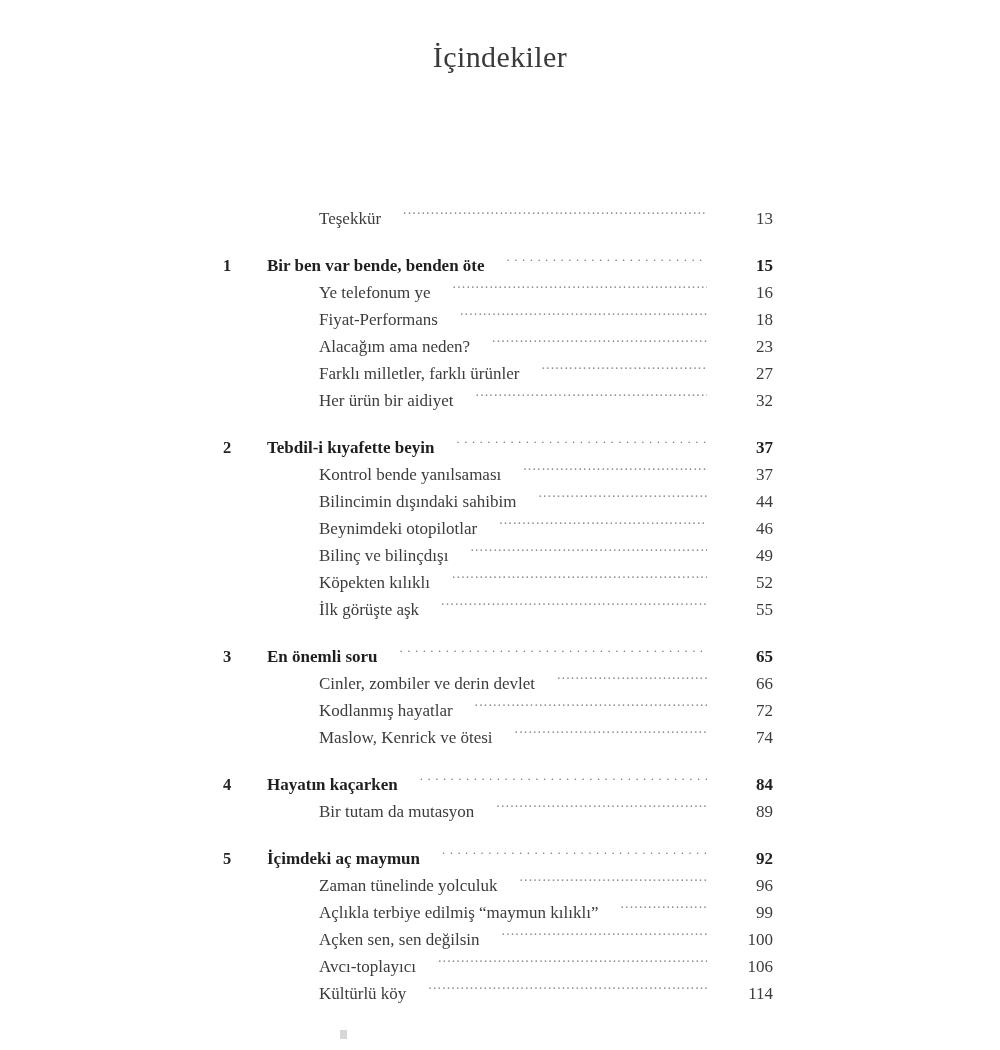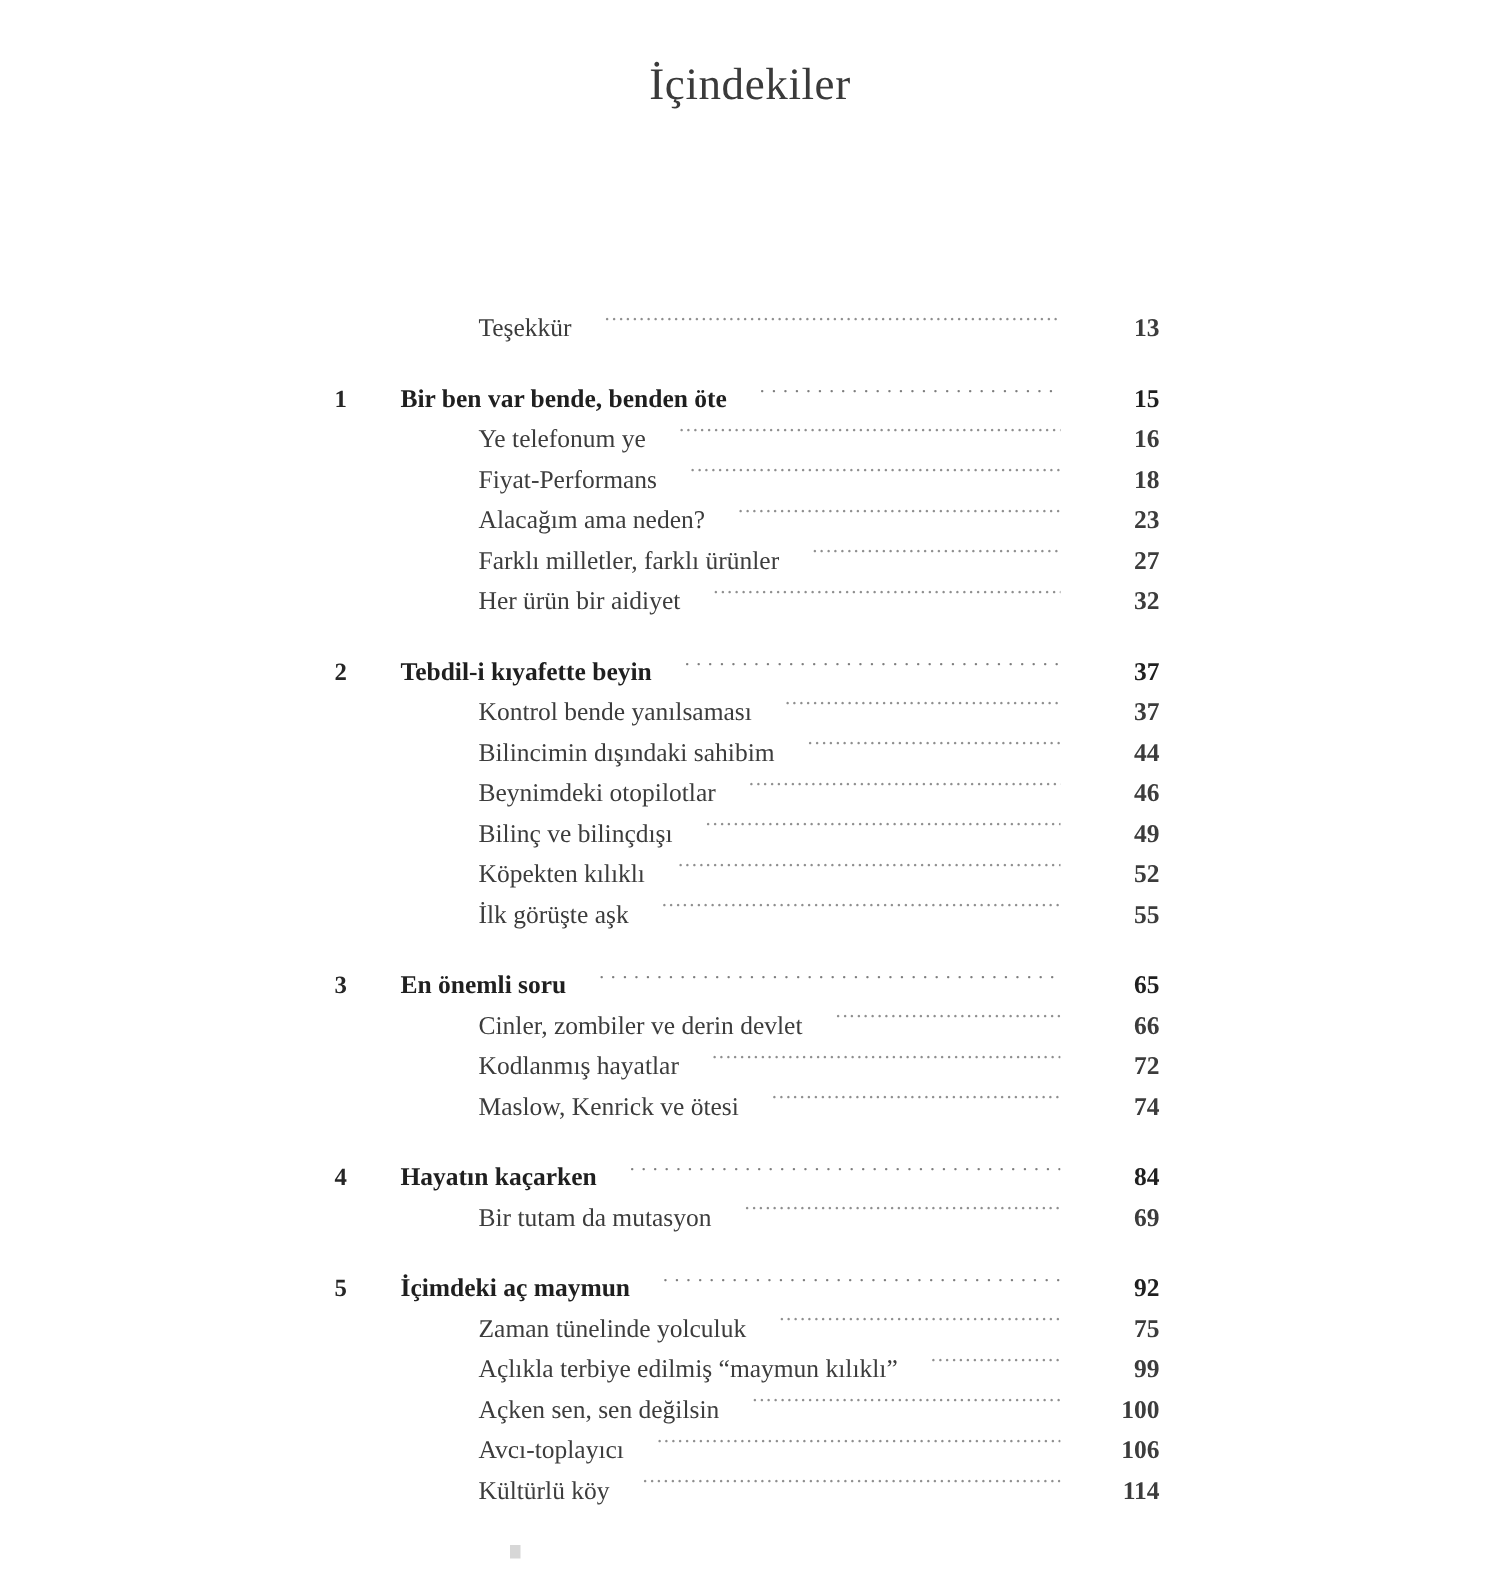--- a/index.html
+++ b/index.html
@@ -108,21 +108,20 @@
     color: #8e8e8e;
     font-family: "Liberation Serif", "DejaVu Serif", serif;
   }
 
   .toc-page {
     flex: 0 0 44px;
     width: 44px;
     text-align: right;
     font-size: 17px;
     color: #3c3c3c;
-    font-weight: bold;
   }
 
   
   .toc-row.chapter .toc-label {
     font-weight: bold;
     font-size: 17px;
     color: #1f1f1f;
   }
   .toc-row.chapter .toc-page {
     font-weight: bold;
@@ -288,36 +287,36 @@
           <span class="toc-num">4</span>
           <span class="toc-label">Hayatın kaçarken</span>
           <span class="toc-leader"></span>
           <span class="toc-page">84</span>
         </div>
         <div class="toc-row">
           <span class="toc-num empty"></span>
           <span class="toc-indent"></span>
           <span class="toc-label">Bir tutam da mutasyon</span>
           <span class="toc-leader"></span>
-          <span class="toc-page">69</span>
+          <span class="toc-page">89</span>
         </div>
       </div>
       <div class="toc-group">
         <div class="toc-row chapter">
           <span class="toc-num">5</span>
           <span class="toc-label">İçimdeki aç maymun</span>
           <span class="toc-leader"></span>
           <span class="toc-page">92</span>
         </div>
         <div class="toc-row">
           <span class="toc-num empty"></span>
           <span class="toc-indent"></span>
           <span class="toc-label">Zaman tünelinde yolculuk</span>
           <span class="toc-leader"></span>
-          <span class="toc-page">75</span>
+          <span class="toc-page">96</span>
         </div>
         <div class="toc-row">
           <span class="toc-num empty"></span>
           <span class="toc-indent"></span>
           <span class="toc-label">Açlıkla terbiye edilmiş “maymun kılıklı”</span>
           <span class="toc-leader"></span>
           <span class="toc-page">99</span>
         </div>
         <div class="toc-row">
           <span class="toc-num empty"></span>

